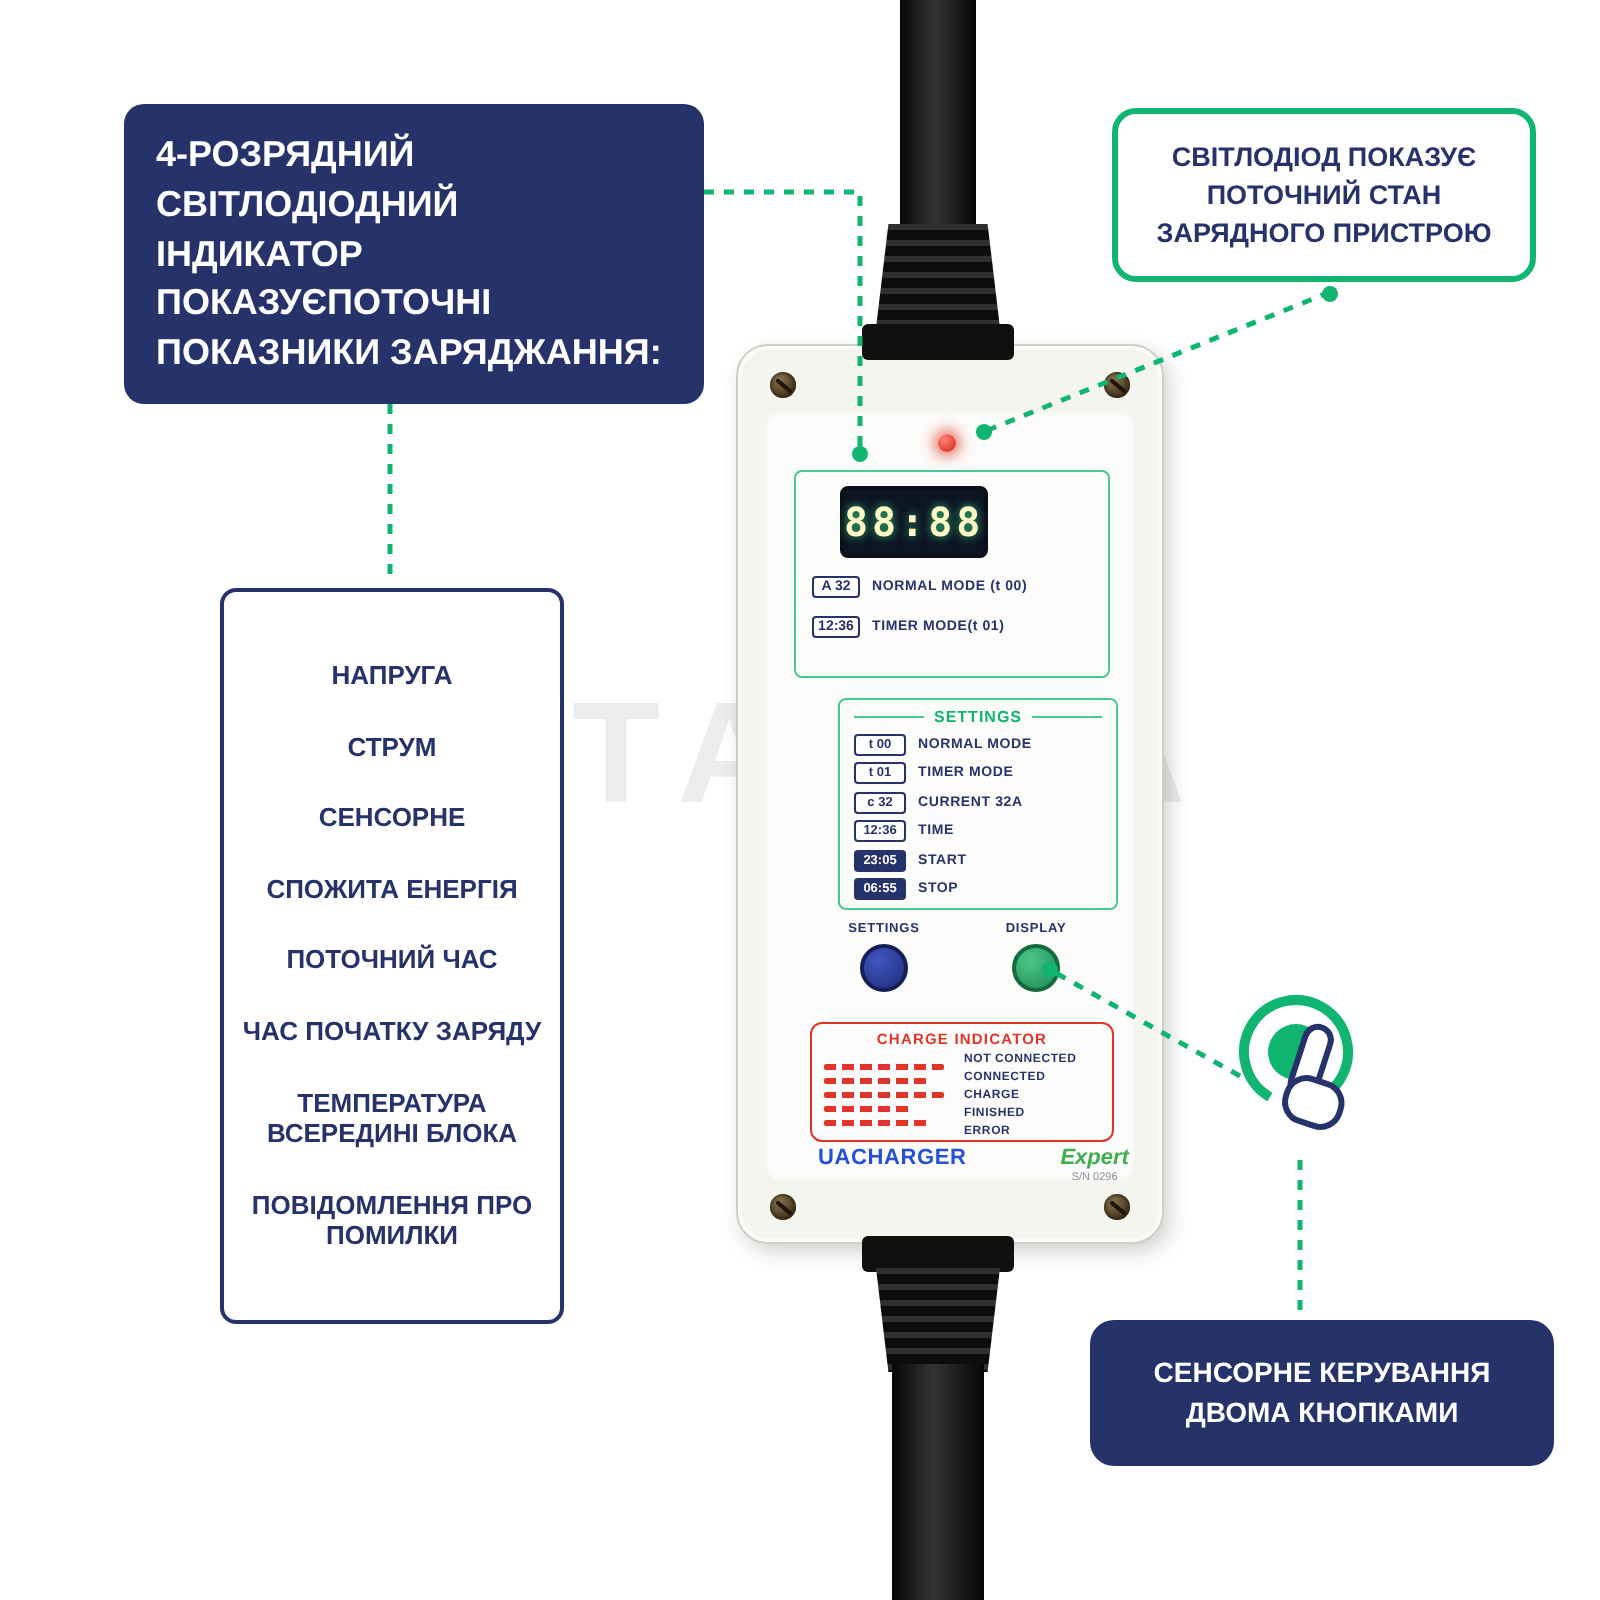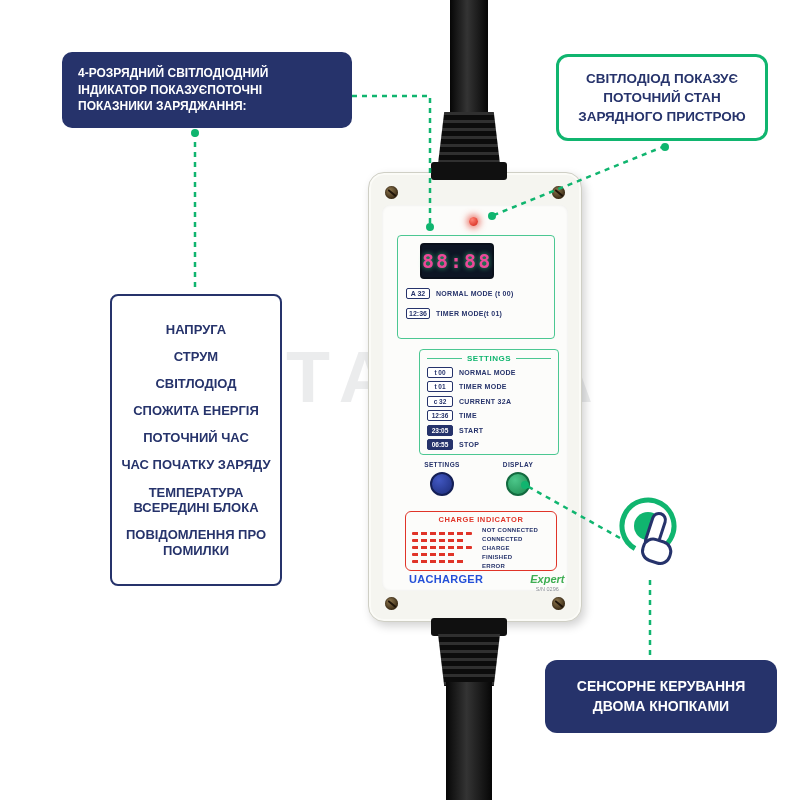--- a/index.html
+++ b/index.html
@@ -8,28 +8,28 @@
   .canvas { position:relative; width:800px; height:800px; background:#fff; overflow:hidden; }
 
   .watermark { position:absolute; left:252px; top:336px; z-index:1; font-size:72px; font-weight:bold;
     letter-spacing:14px; color:#878c95; opacity:.16; user-select:none; }
 
   .connectors { position:absolute; left:0; top:0; z-index:4; pointer-events:none; }
 
   
   .callout { position:absolute; z-index:6; font-weight:bold; }
   .callout-tl { left:62px; top:52px; width:290px; background:#26336b; color:#fff; border-radius:10px;
-    padding:13px 16px; font-size:12px; line-height:1.38; }
+    padding:13px 16px; font-size:18px; line-height:1.38; }
   .callout-tr { left:556px; top:54px; width:212px; background:#fff; border:3px solid #10b56f; color:#26336b;
     border-radius:12px; padding:12px 10px; font-size:13.5px; line-height:1.42; text-align:center; }
   .callout-br { left:545px; top:660px; width:232px; background:#26336b; color:#fff; border-radius:12px;
     padding:16px 14px; font-size:14px; line-height:1.45; text-align:center; }
 
   
-  .metrics-box { position:absolute; z-index:6; left:110px; top:294px; width:172px; height:292px; background:#fff;
+  .metrics-box { position:absolute; z-index:6; left:110px; top:294px; width:172px; height:368px; background:#fff;
     border:2px solid #26336b; border-radius:8px; padding:14px 8px; display:flex; flex-direction:column;
     justify-content:space-evenly; }
   .metric { font-size:13px; font-weight:bold; color:#26336b; text-align:center; line-height:1.2; }
 
   
   .cable { position:absolute; z-index:3; background:linear-gradient(90deg,#060606,#343434 45%,#060606); }
   .cable-top { left:450px; top:0; width:38px; height:118px; }
   .cable-bottom { left:446px; top:682px; width:46px; height:118px; }
   .gland { position:absolute; z-index:3; background:repeating-linear-gradient(180deg,#303030 0 3px,#0c0c0c 3px 8px); }
   .gland-top { left:438px; top:112px; width:62px; height:52px; clip-path:polygon(10% 0,90% 0,100% 100%,0 100%); }
@@ -48,21 +48,21 @@
   .screw::after { content:""; position:absolute; left:1.5px; top:5.5px; width:10px; height:2px; background:#20150a;
     transform:rotate(40deg); border-radius:1px; }
   .s-tl{left:16px; top:13px;} .s-tr{right:16px; top:13px;} .s-bl{left:16px; bottom:11px;} .s-br{right:16px; bottom:11px;}
 
   .led { position:absolute; left:100px; top:44px; width:9px; height:9px; border-radius:50%;
     background:radial-gradient(circle at 35% 30%, #ff8576, #d21f12); box-shadow:0 0 7px 2px rgba(226,57,40,.75); }
 
   .display-wrap { position:absolute; left:28px; top:62px; width:158px; height:104px;
     border:1.5px solid rgba(16,181,111,.75); border-radius:4px; padding:7px 8px; }
   .seg-display { width:74px; height:36px; margin-left:14px; background:#0d1524; border:2px solid #0a101b;
-    border-radius:4px; color:#ec4899; font-family:"DejaVu Sans Mono", monospace; font-weight:bold; font-size:20px;
+    border-radius:4px; color:#fef9c3; font-family:"DejaVu Sans Mono", monospace; font-weight:bold; font-size:20px;
     letter-spacing:2px; text-align:center; line-height:32px; text-shadow:0 0 5px rgba(60,226,140,.8); }
   .mode-row { display:flex; align-items:center; gap:6px; margin-top:9px; }
   .val-box { min-width:24px; padding:1px 2px; border:1px solid #26336b; border-radius:2px; color:#26336b;
     font-size:7px; font-weight:bold; text-align:center; background:#fff; }
   .mode-label, .set-label { font-size:7px; font-weight:bold; color:#26336b; letter-spacing:.3px; }
 
   .settings-box { position:absolute; left:50px; top:176px; width:140px; height:106px;
     border:1.5px solid rgba(16,181,111,.75); border-radius:4px; padding:4px 7px; }
   .settings-title { display:flex; align-items:center; gap:5px; color:#10b56f; font-size:8px; font-weight:bold;
     letter-spacing:.5px; margin-bottom:2px; }
@@ -131,21 +131,21 @@
     <span>СВІТЛОДІОД ПОКАЗУЄ ПОТОЧНИЙ СТАН ЗАРЯДНОГО ПРИСТРОЮ</span>
   </div>
 
   <div class="callout callout-br">
     <span>СЕНСОРНЕ КЕРУВАННЯ ДВОМА КНОПКАМИ</span>
   </div>
 
   <div class="metrics-box">
     <div class="metric">НАПРУГА</div>
     <div class="metric">СТРУМ</div>
-    <div class="metric">СВІТЛОДІОД</div>
+    <div class="metric">СЕНСОРНЕ</div>
     <div class="metric">СПОЖИТА ЕНЕРГІЯ</div>
     <div class="metric">ПОТОЧНИЙ ЧАС</div>
     <div class="metric">ЧАС ПОЧАТКУ ЗАРЯДУ</div>
     <div class="metric">ТЕМПЕРАТУРА ВСЕРЕДИНІ БЛОКА</div>
     <div class="metric">ПОВІДОМЛЕННЯ ПРО ПОМИЛКИ</div>
   </div>
 
   <div class="cable cable-top"></div>
   <div class="gland gland-top"></div>
   <div class="nut nut-top"></div>

